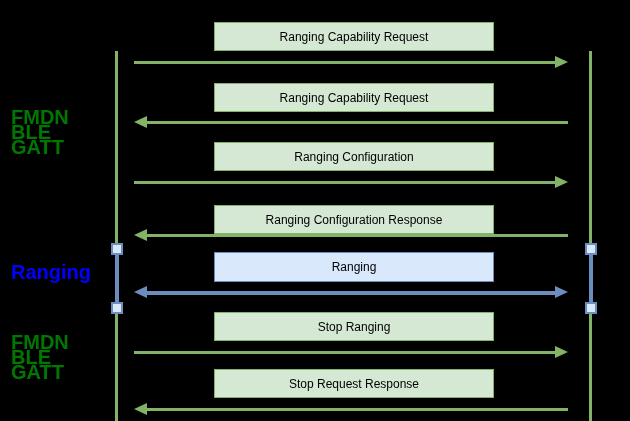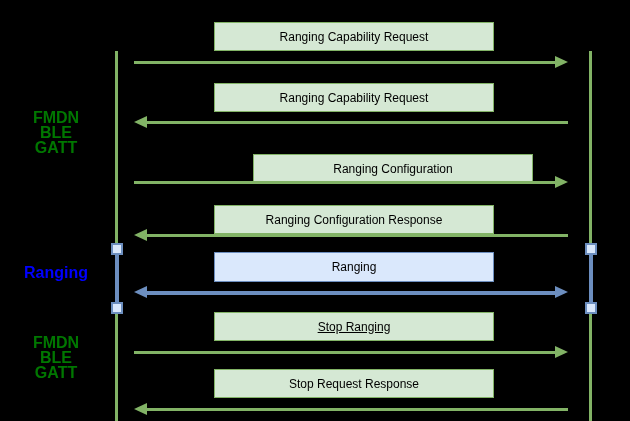--- a/index.html
+++ b/index.html
@@ -23,22 +23,22 @@
   .handle.top { top:243px; } .handle.bot { top:302px; }
 
   
   .msg-box {
     position:absolute; left:214px; width:280px; height:29px; box-sizing:border-box;
     background:#d5e8d4; border:1.5px solid #82b366;
     display:flex; align-items:center; justify-content:center;
     font-size:12px; color:#000000; white-space:nowrap;
   }
   .msg-box.blue { background:#dae8fc; border-color:#6c8ebf; height:30px; }
-  #box1 { top:22px; }  #box2 { top:83px; }  #box3 { top:154px;margin-left:39px; }
-  #box4 { top:205px; } #box5 { top:252px; } #box6 { top:312px;text-decoration:underline; }
+  #box1 { top:22px; }  #box2 { top:83px; }  #box3 { top:142px; }
+  #box4 { top:205px; } #box5 { top:252px; } #box6 { top:312px; }
   #box7 { top:369px; }
 
   
   .arrow { position:absolute; left:134px; width:434px; height:13px; }
   .arrow .line { position:absolute; top:5px; height:3px; background:#82b366; left:0; right:0; }
   .arrow.dir-right .line { right:11px; }
   .arrow.dir-left  .line { left:11px; }
   .arrow.dir-both  .line { left:11px; right:11px; }
   .head { position:absolute; top:0; width:0; height:0;
           border-top:6.5px solid transparent; border-bottom:6.5px solid transparent; }
@@ -46,22 +46,22 @@
   .head.l { left:0;  border-right:13px solid #82b366; }
   .arrow.blue .line { background:#6c8ebf; top:4.5px; height:4px; }
   .arrow.blue .head.r { border-left-color:#6c8ebf; }
   .arrow.blue .head.l { border-right-color:#6c8ebf; }
   #arr1 { top:56px; }  #arr2 { top:116px; } #arr3 { top:176px; }
   #arr4 { top:229px; } #arr5 { top:286px; } #arr6 { top:346px; }
   #arr7 { top:403px; }
 
   
   .side-label {
-    position:absolute; left:11px; width:90px; text-align:center;
-    font-size:16px; font-weight:bold; line-height:15px; white-space:pre-line;
+    position:absolute; left:11px; width:90px; 
+    font-size:20px; font-weight:bold; line-height:15px; white-space:pre-line;
   }
   #side1 { top:110px; color:#007700; }
   #side2 { top:265px; color:#0000ff; }
   #side3 { top:335px; color:#007700; }
 </style>
 </head>
 <body>
 
 <div class="lifeline left"></div>
 <div class="lifeline right"></div>

